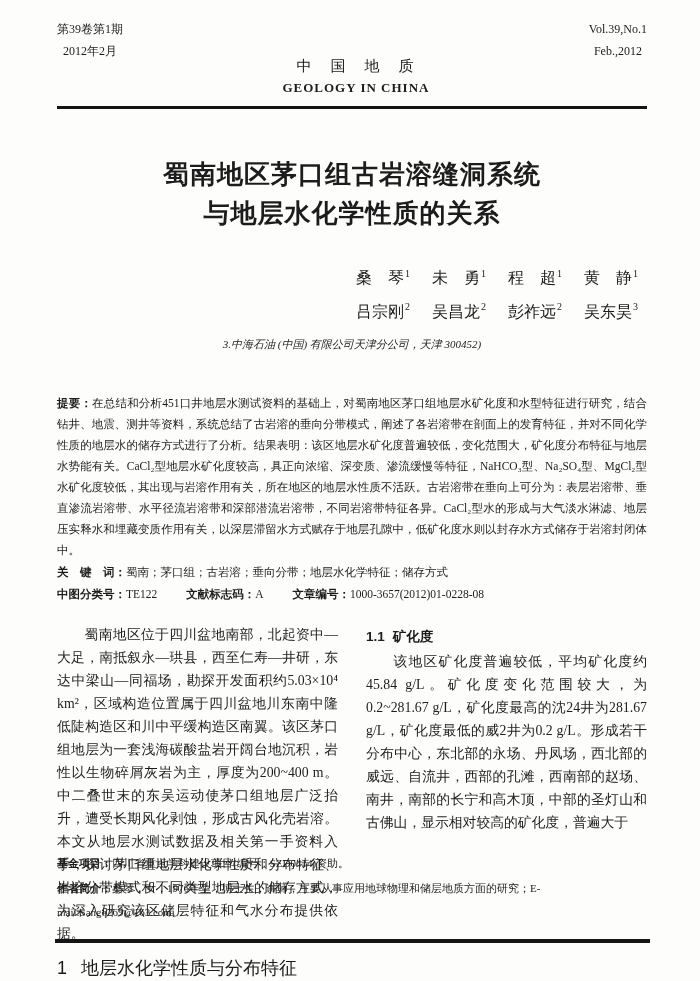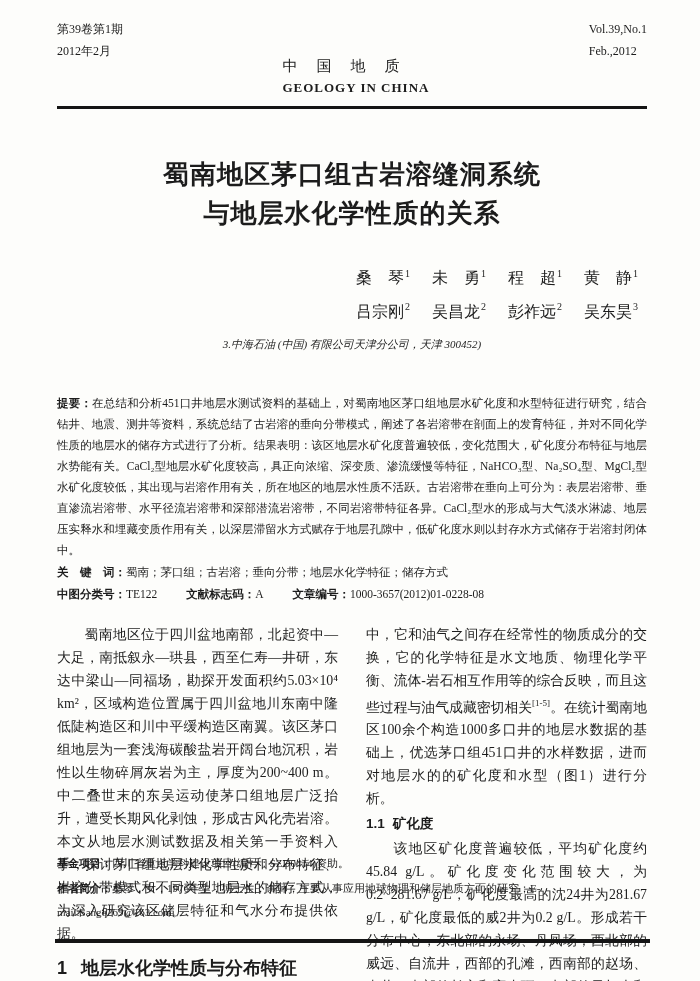--- a/index.html
+++ b/index.html
@@ -2,40 +2,40 @@
 <html><head>
 <meta charset="utf-8">
 <style>
   html,body{margin:0;padding:0;background:#e8e8e6;}
   .page{
     width:700px;height:981px;background:#fdfdfb;position:relative;
     font-family:"Liberation Serif", serif;color:#1c1c1c;overflow:hidden;
     box-sizing:border-box;padding:18px 53px 0 57px;
   }
   .hdr{display:flex;justify-content:space-between;align-items:flex-start;}
-  .hdr-cell{font-size:12px;line-height:22px;}
+  .hdr-cell{text-align:center;font-size:12px;line-height:22px;}
   .hdr-center .cn{font-size:15px;font-weight:normal;letter-spacing:2px;margin-top:37px;}
   .hdr-center .en{font-size:13px;font-weight:bold;letter-spacing:1px;}
   .hdr-rule{border-bottom:3.5px solid #141414;margin-top:7px;}
   .title{margin-top:46px;text-align:center;font-family:"Liberation Sans",sans-serif;
     font-weight:bold;font-size:26px;line-height:39px;letter-spacing:1px;}
   .authors{margin-top:26px;text-align:right;font-size:16px;}
   .authors .row{line-height:29px;}
   .author{margin:0 9px;white-space:nowrap;}
   .author sup{font-size:10px;margin-left:1px;}
   .affil{margin-top:10px;text-align:center;font-style:italic;font-size:11px;line-height:17px;color:#222;}
   .meta{margin-top:40px;font-size:11.5px;line-height:21px;text-align:justify;}
   .blab{font-family:"Liberation Sans",sans-serif;font-weight:bold;font-style:normal;}
   .meta .kw,.meta .clc{margin-top:1px;}
   .clc .seg{margin-right:26px;}
   .body{margin-top:18px;display:flex;gap:28px;font-size:13.8px;line-height:23px;text-align:justify;}
   .col{width:286px;}
   .indent{text-indent:2em;margin:0;}
   .noindent{text-indent:0;margin:0;}
-  .sec1{font-family:"Liberation Sans",sans-serif;font-size:18px;font-weight:bold;
+  .sec1{font-family:"Liberation Sans",sans-serif;font-size:18px;font-weight:normal;
     margin:10px 0 18px 0;line-height:26px;text-indent:0;}
   .sec1 .no{margin-right:14px;}
   .sub{font-family:"Liberation Sans",sans-serif;font-weight:bold;font-size:13.5px;margin:2px 0;text-indent:0;}
   .sub .no{margin-right:8px;}
   .ref-sup{font-size:9px;}
   .footnotes{position:absolute;left:57px;right:53px;top:851px;font-size:11px;line-height:24.5px;}
   .footnotes .blab{font-size:11px;}
   .bottom-bar{position:absolute;left:55px;right:50px;top:939px;height:4px;background:#151515;}
 </style>
 </head>
@@ -92,21 +92,20 @@
       <span class="seg"><span class="blab">文章编号：</span><span>1000-3657(2012)01-0228-08</span></span>
     </div>
   </div>
 
   <div class="body">
     <div class="col">
       <p class="indent">蜀南地区位于四川盆地南部，北起资中—大足，南抵叙永—珙县，西至仁寿—井研，东达中梁山—同福场，勘探开发面积约5.03×10⁴ km²，区域构造位置属于四川盆地川东南中隆低陡构造区和川中平缓构造区南翼。该区茅口组地层为一套浅海碳酸盐岩开阔台地沉积，岩性以生物碎屑灰岩为主，厚度为200~400 m。中二叠世末的东吴运动使茅口组地层广泛抬升，遭受长期风化剥蚀，形成古风化壳岩溶。本文从地层水测试数据及相关第一手资料入手，探讨茅口组地层水化学性质和分布特征、岩溶分带模式和不同类型地层水的储存方式，为深入研究该区储层特征和气水分布提供依据。</p>
       <h2 class="sec1"><span class="no">1</span><span>地层水化学性质与分布特征</span></h2>
     </div>
     <div class="col">
-      <p class="noindent"><span>中，它和油气之间存在经常性的物质成分的交换，它的化学特征是水文地质、物理化学平衡、流体-岩石相互作用等的综合反映，而且这些过程与油气成藏密切相关</span><sup class="ref-sup">[1-5]</sup><span>。在统计蜀南地区100余个构造1000多口井的地层水数据的基础上，优选茅口组451口井的水样数据，进而对地层水的的矿化度和水型（图1）进行分析。</span></p>
       <h3 class="sub"><span class="no">1.1</span><span>矿化度</span></h3>
       <p class="indent">该地区矿化度普遍较低，平均矿化度约45.84 g/L。矿化度变化范围较大，为0.2~281.67 g/L，矿化度最高的沈24井为281.67 g/L，矿化度最低的威2井为0.2 g/L。形成若干分布中心，东北部的永场、丹凤场，西北部的威远、自流井，西部的孔滩，西南部的赵场、南井，南部的长宁和高木顶，中部的圣灯山和古佛山，显示相对较高的矿化度，普遍大于</p>
     </div>
   </div>
 
   <div class="footnotes">
     <div><span class="blab">基金项目：</span><span>四川省重点学科建设项目(编号：SZD0414)资助。</span></div>
     <div><span class="blab">作者简介：</span><span>桑琴，女，1976年生，博士生，讲师，主要从事应用地球物理和储层地质方面的研究；E-mail:Sangq269@163.com。</span></div>
   </div>
 

